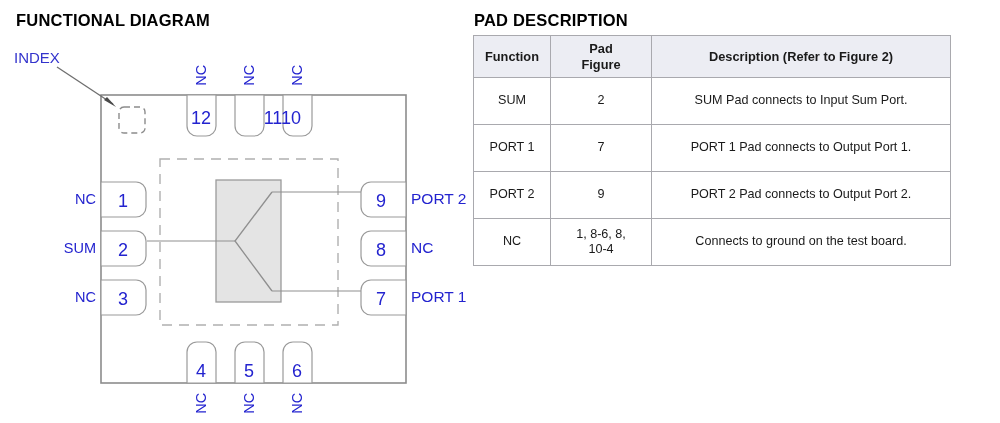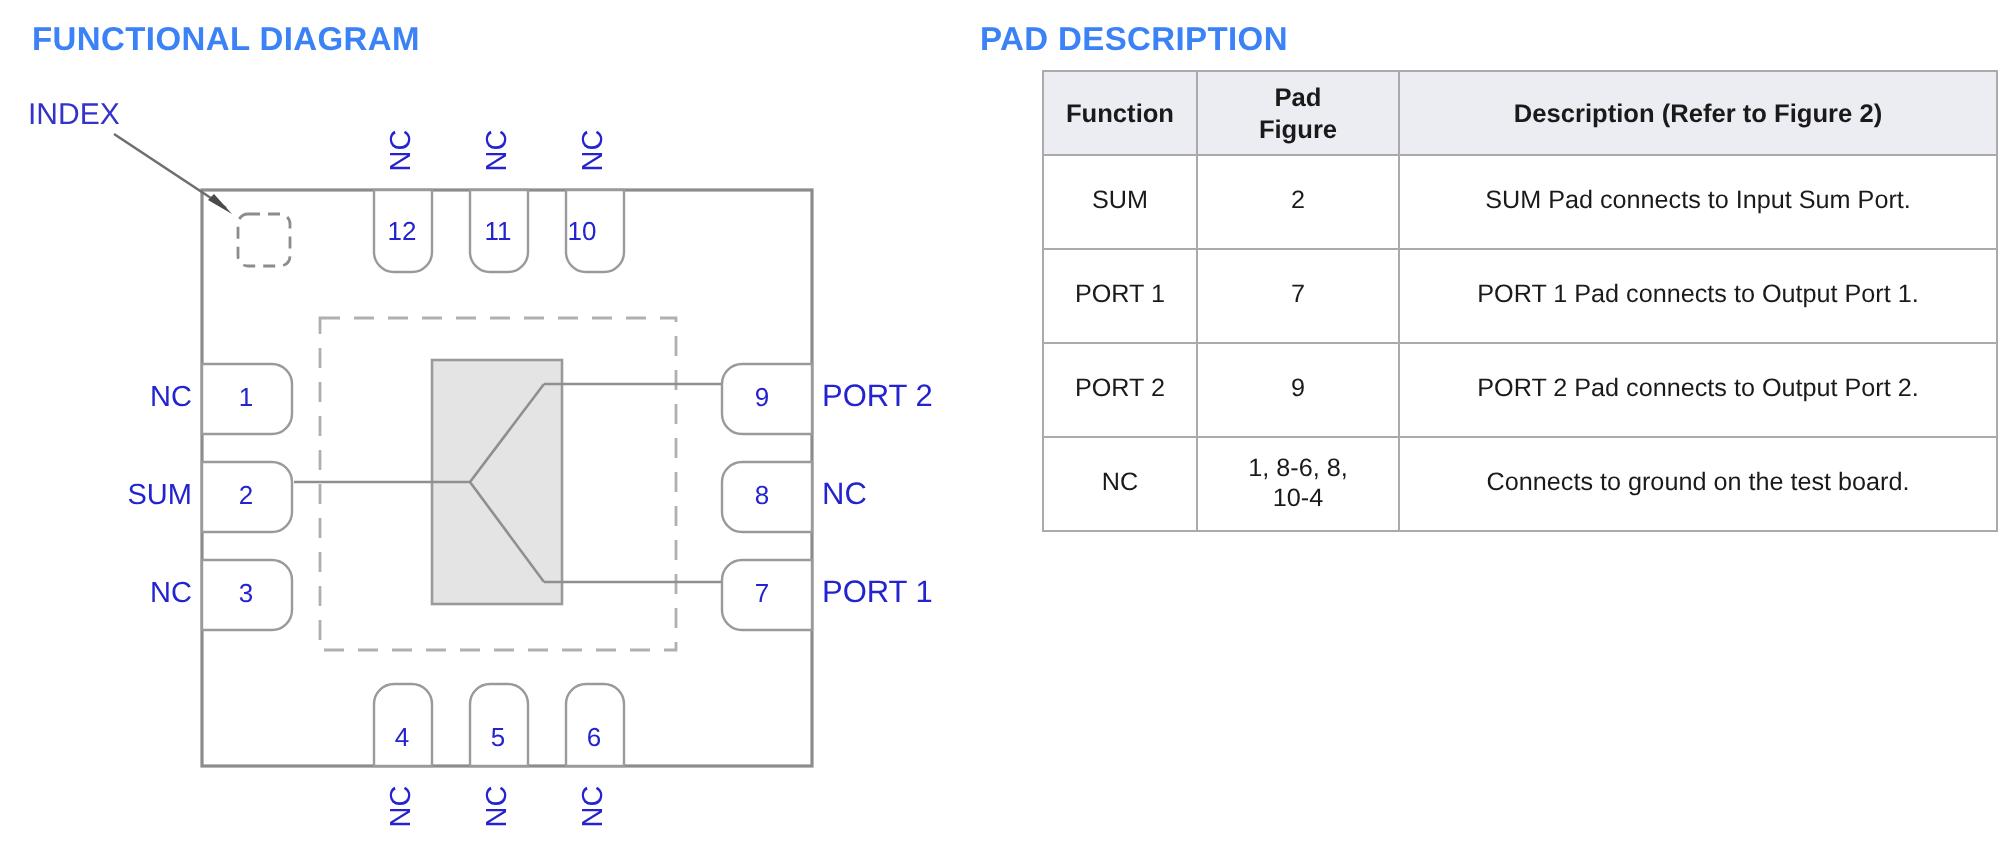--- a/index.html
+++ b/index.html
@@ -5,28 +5,28 @@
   html,body{margin:0;padding:0;}
   body{
     width:1000px;height:423px;
     background:#ffffff;
     font-family:"Liberation Sans", sans-serif;
     overflow:hidden;
     position:relative;
   }
   .panel{position:absolute;top:0;}
   #functional-panel{left:0;width:480px;height:423px;}
-  #pad-panel{left:480px;width:520px;height:297px;}
+  #pad-panel{left:464px;width:520px;height:297px;}
 
   .section-title{
     position:absolute;
     font-weight:bold;
     font-size:16.5px;
     letter-spacing:.2px;
-    color:#3b82f6;
+    color:#000000;
     white-space:nowrap;
   }
   #fd-title{left:16px;top:11px;}
   #pd-title{left:10px;top:11px;}
 
   
   #diagram{position:absolute;left:0;top:0;width:480px;height:423px;}
   #diagram svg{position:absolute;left:0;top:0;}
 
   .lbl{
@@ -34,38 +34,37 @@
     color:#2323cf;
     font-size:14.5px;
     white-space:nowrap;
     line-height:1;
   }
   .lbl.big{font-size:15.5px;}
   .lbl.index{color:#3333cc;font-size:15px;}
   .pinnum{
     position:absolute;
     color:#2323cf;
-    font-size:13px;
+    font-size:18px;
     width:30px;
     text-align:center;
     line-height:1;
   }
   .rot{
     transform:rotate(-90deg);
     transform-origin:50% 50%;
   }
 
   
   #pad-table{
     position:absolute;
     left:9px;top:35px;
     width:477px;
     border-collapse:collapse;
     table-layout:fixed;
-    margin-left:32px;
   }
   #pad-table th,#pad-table td{
     border:1px solid #a9a9ae;
     font-size:12.6px;
     color:#1a1a1a;
     text-align:center;
     vertical-align:middle;
     padding:0 2px;
     line-height:1.22;
   }
@@ -136,21 +135,21 @@
 
     <div class="pinnum" style="left:366px;top:192px;">9</div>
     <div class="pinnum" style="left:366px;top:241px;">8</div>
     <div class="pinnum" style="left:366px;top:290px;">7</div>
 
     <div class="lbl big" style="left:411px;top:191px;">PORT 2</div>
     <div class="lbl big" style="left:411px;top:240px;">NC</div>
     <div class="lbl big" style="left:411px;top:289px;">PORT 1</div>
 
     <div class="pinnum" style="left:186px;top:109px;">12</div>
-    <div class="pinnum" style="left:234px;top:109px;">11</div>
+    <div class="pinnum" style="left:234px;top:109px;padding-left:24px;">11</div>
     <div class="pinnum" style="left:276px;top:109px;">10</div>
 
     <div class="lbl rot" style="left:186px;top:68px;width:30px;text-align:center;">NC</div>
     <div class="lbl rot" style="left:234px;top:68px;width:30px;text-align:center;">NC</div>
     <div class="lbl rot" style="left:282px;top:68px;width:30px;text-align:center;">NC</div>
 
     <div class="pinnum" style="left:186px;top:362px;">4</div>
     <div class="pinnum" style="left:234px;top:362px;">5</div>
     <div class="pinnum" style="left:282px;top:362px;">6</div>
 

